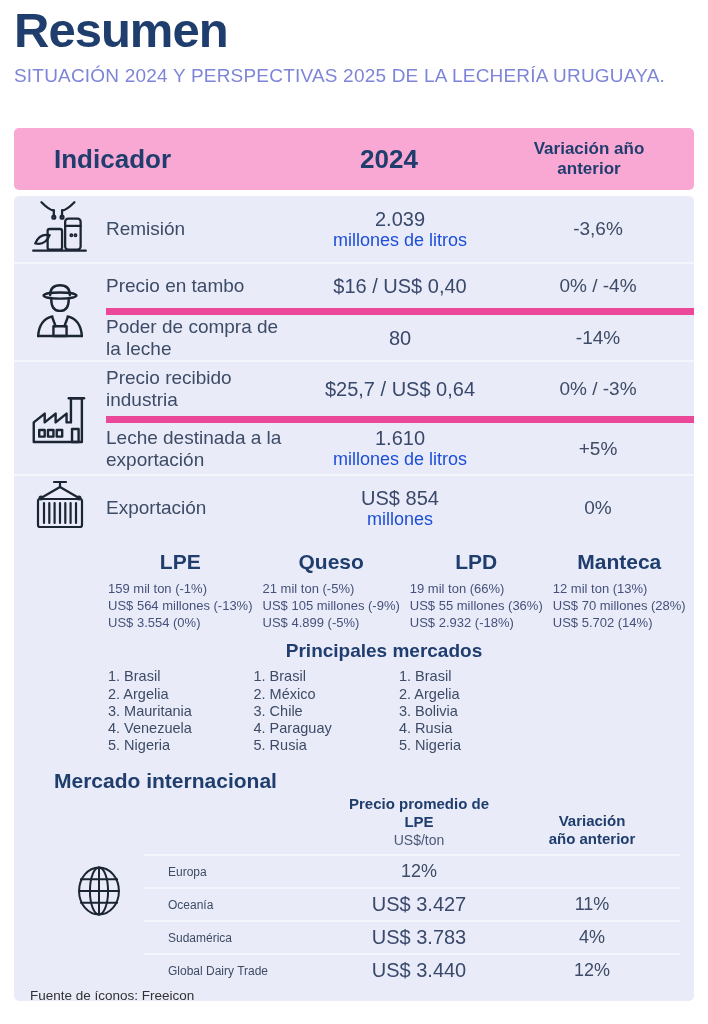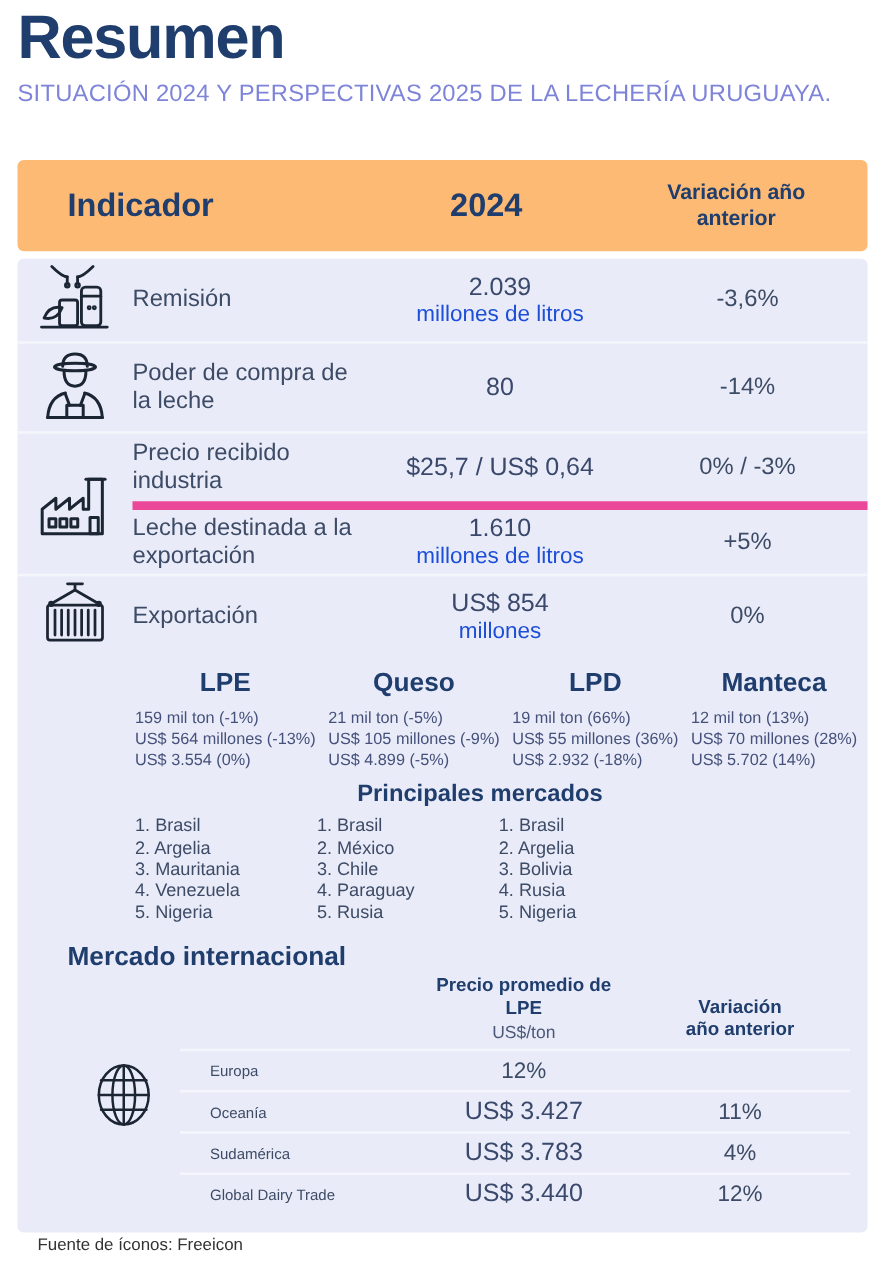--- a/index.html
+++ b/index.html
@@ -6,21 +6,21 @@
   body { background:#ffffff; font-family:"Liberation Sans", sans-serif; }
   .page { position:relative; width:708px; height:1024px; background:#ffffff; overflow:hidden; }
 
   
   .masthead { padding:6px 16px 0 14px; }
   .title { font-size:49px; font-weight:700; color:#1f3d6d; letter-spacing:-1px; line-height:1.0; }
   .subtitle { margin-top:10px; font-size:19px; color:#7e84d8; letter-spacing:0.2px; }
 
   
   .card { position:absolute; left:14px; right:14px; top:128px; }
-  .band { background:#fdba74; border-radius:5px; height:73px; display:grid;
+  .band { background:#f9a8d4; border-radius:5px; height:62px; display:grid;
           grid-template-columns:280px 190px 1fr; align-items:center; }
   .band-ind  { padding-left:40px; font-size:26px; font-weight:700; color:#1f3d6d; }
   .band-2024 { text-align:center; font-size:26px; font-weight:700; color:#1f3d6d; }
   .band-var  { font-size:17px; font-weight:700; color:#1f3d6d; text-align:center;
                line-height:1.18; max-width:135px; margin:0 auto; }
 
   .panel { margin-top:6px; background:#e9ecf8; border-radius:5px; padding-bottom:15px; }
 
   
   .ind-group { display:flex; align-items:center; }
@@ -129,20 +129,27 @@
               <ellipse cx="32" cy="17" rx="15" ry="2.8"></ellipse>
               <path d="M23 16.5 q0 -9 9 -9 q9 0 9 9"></path>
               <path d="M24 20 q0 11 8 11 q8 0 8 -11"></path>
               <path d="M12 54 q1 -15 13 -18 M52 54 q-1 -15 -13 -18"></path>
               <path d="M25 37 l3 8 M39 37 l-3 8"></path>
               <rect x="26" y="45" width="12" height="9"></rect>
               <line x1="12" y1="54" x2="52" y2="54"></line>
             </svg>
           </div>
           <div class="ind-rows">
+            <div class="ind-row h44">
+              <div class="ind-label">Precio en tambo</div>
+              <div class="ind-value">
+                <div class="val-main">$16 / US$ 0,40</div>
+              </div>
+              <div class="ind-var">0% / -4%</div>
+            </div>
             <div class="ind-row h52">
               <div class="ind-label">Poder de compra de la leche</div>
               <div class="ind-value">
                 <div class="val-main">80</div>
               </div>
               <div class="ind-var">-14%</div>
             </div>
           </div>
         </div>
 

